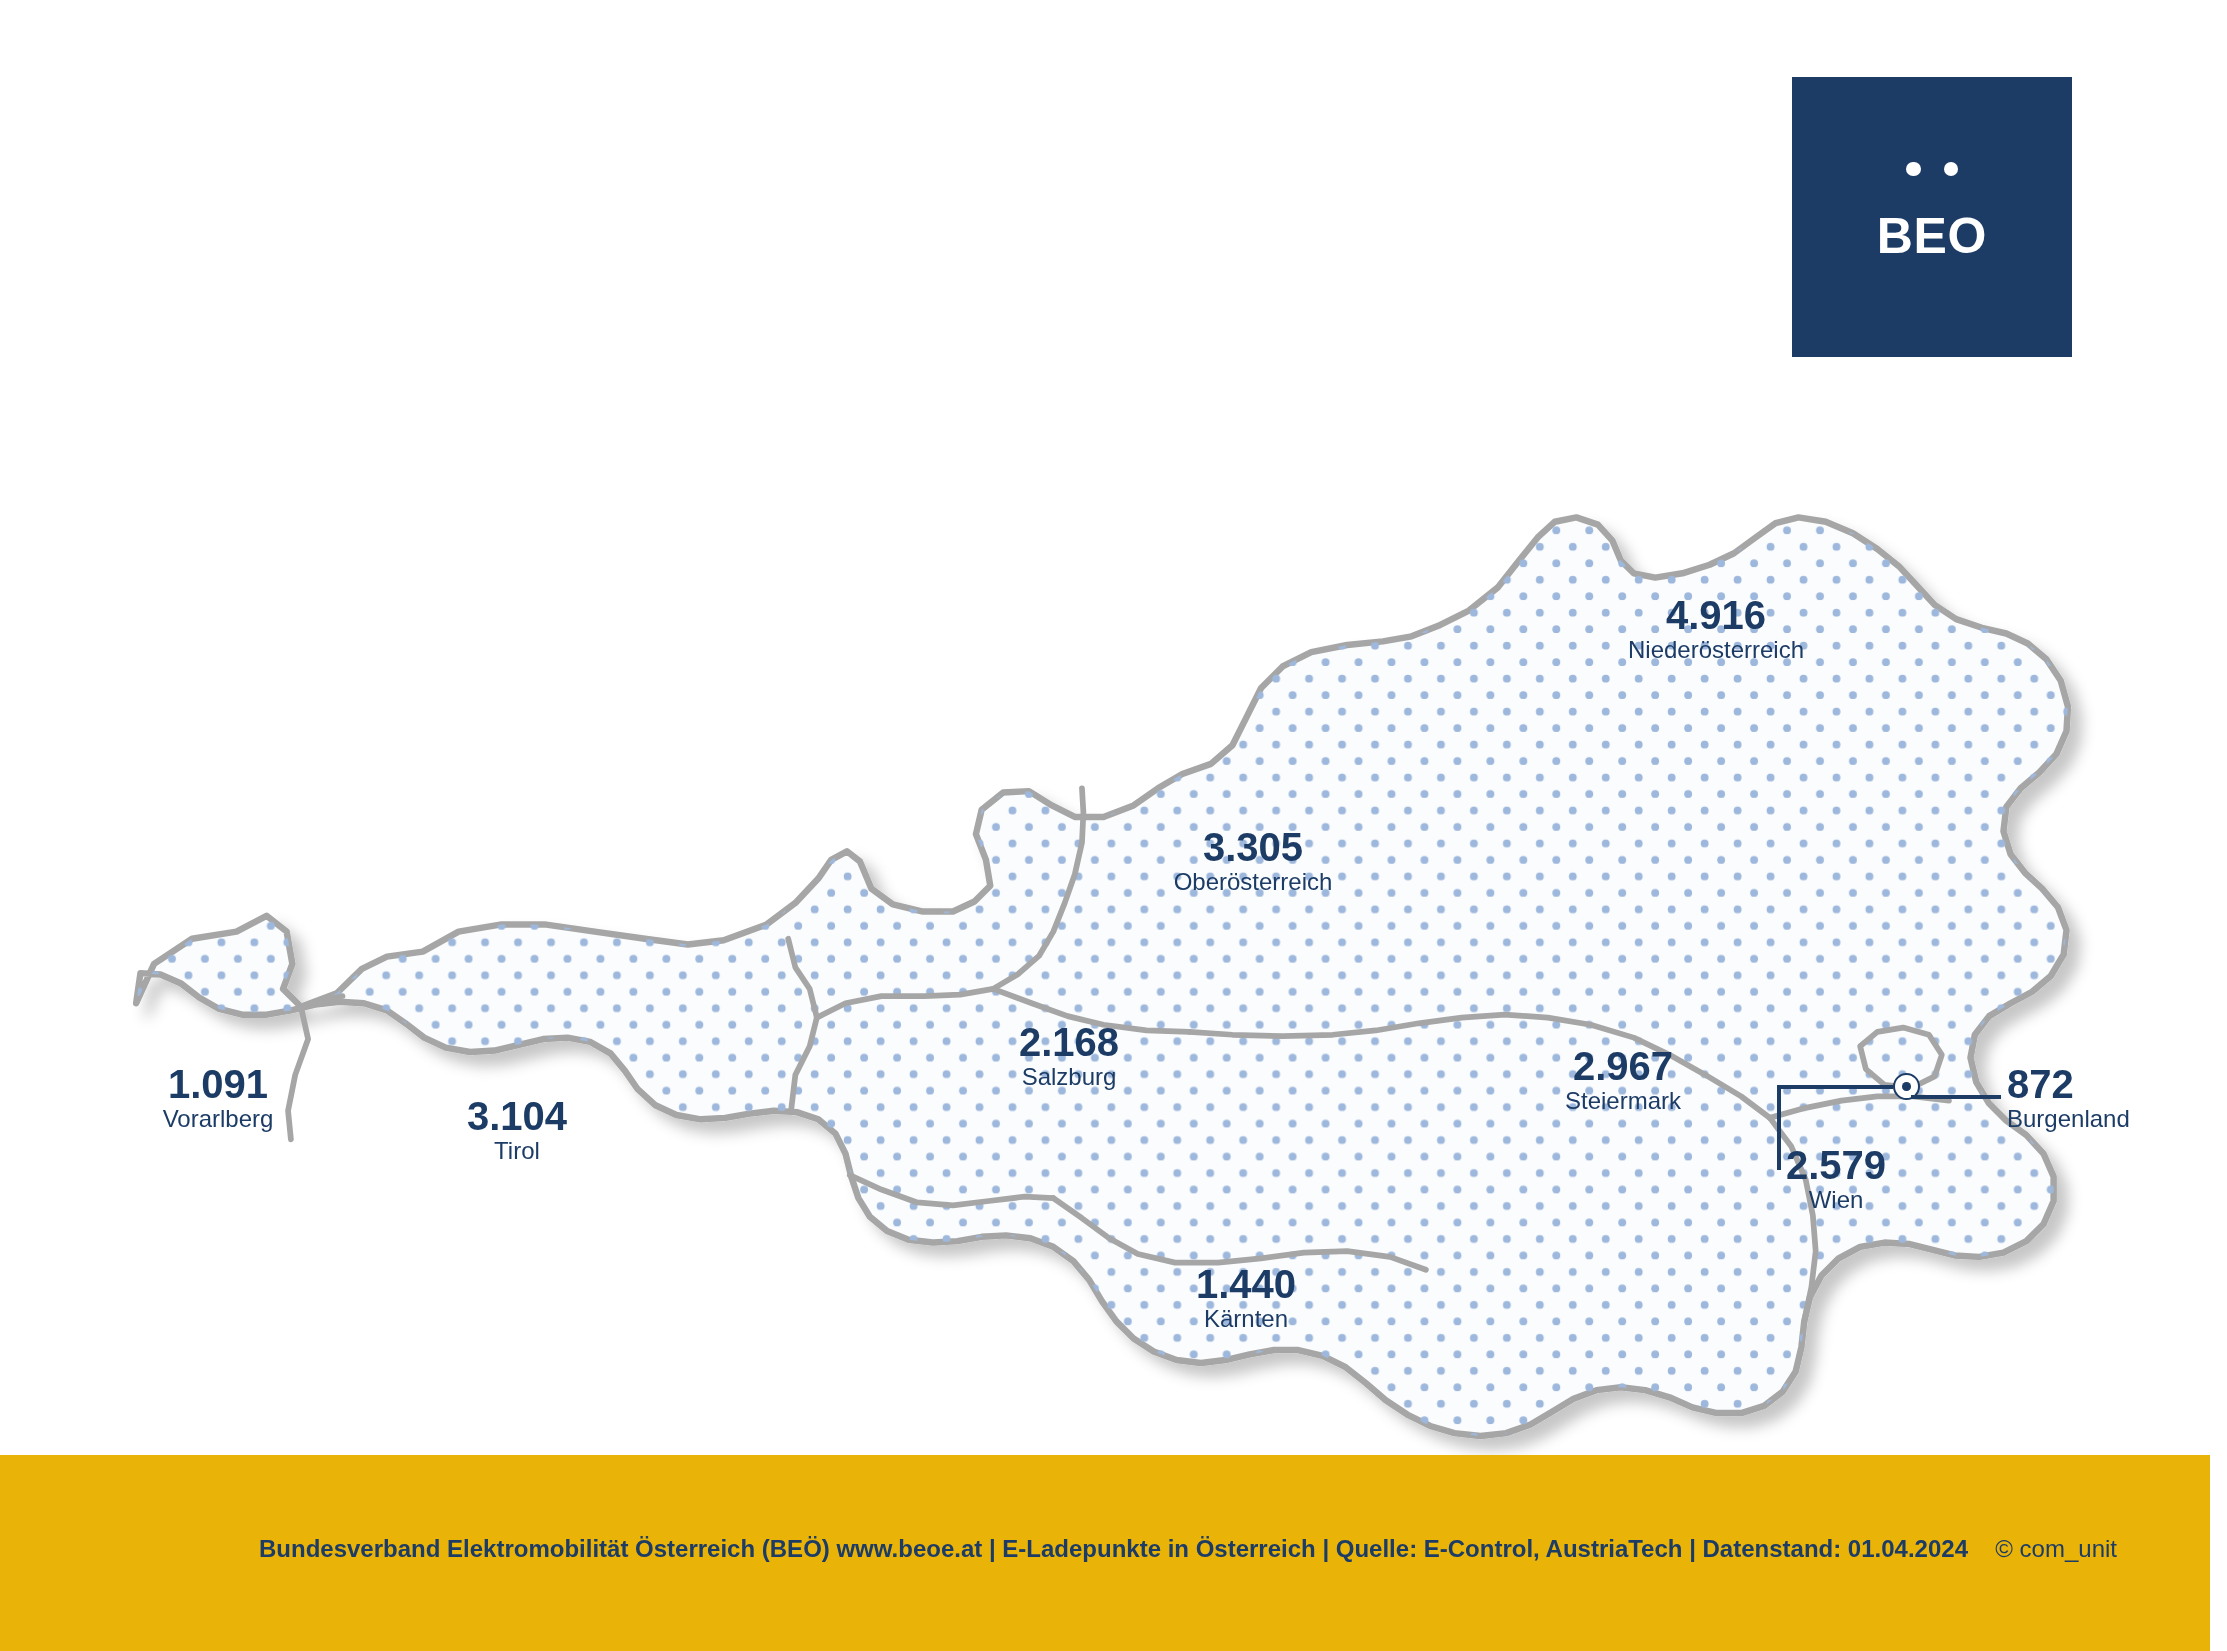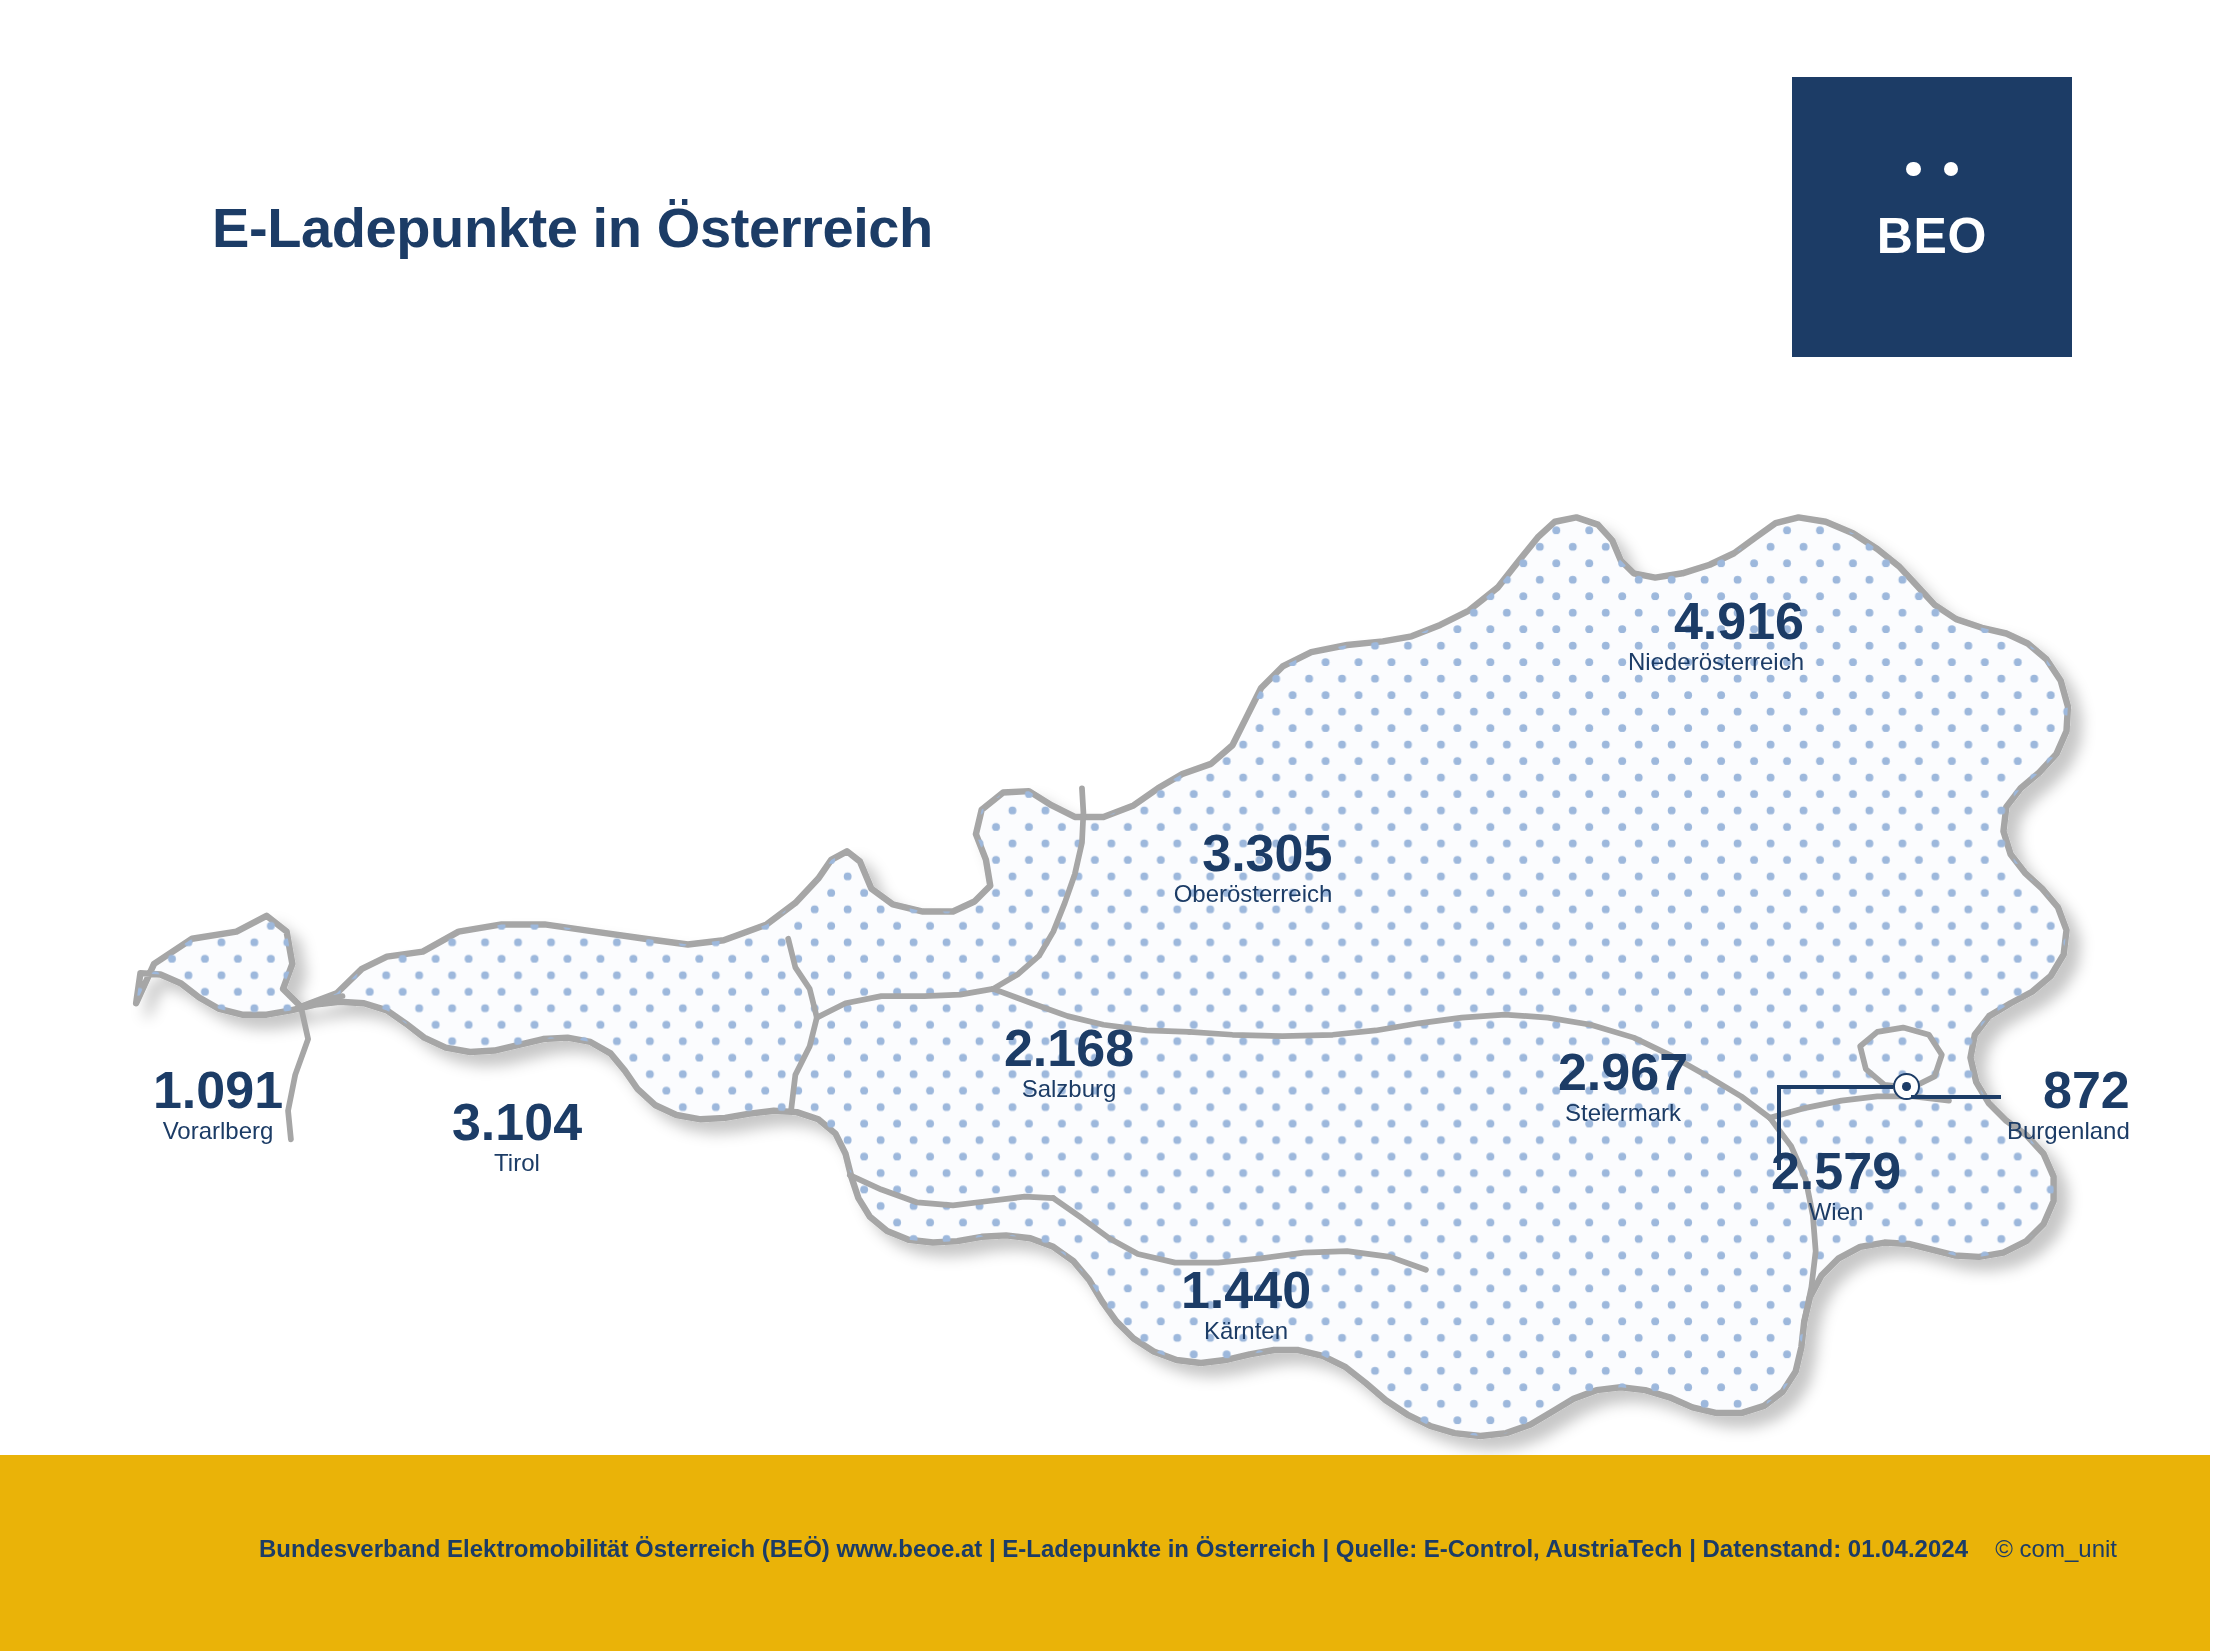--- a/index.html
+++ b/index.html
@@ -93,24 +93,23 @@
 
   
   .region-label {
     position: absolute;
     text-align: center;
     color: #1c3c66;
     white-space: nowrap;
     transform: translateX(-50%);
   }
   .region-value {
-    font-size: 52px;
+    font-size: 40px;
     font-weight: bold;
     line-height: 1.02;
-    text-align: right;
   }
   .region-name {
     font-size: 24px;
     font-weight: normal;
     line-height: 1.1;
     margin-top: 1.4px;
   }
   .region-label.right-align {
     transform: none;
     text-align: left;
@@ -167,21 +166,20 @@
     top: 80px;
     font-size: 24px;
     font-weight: normal;
     color: #1c3c66;
   }
 </style>
 </head>
 <body>
 
 <div id="header">
-  <div id="title">E-Ladepunkte in Österreich</div>
 
   <div id="logo">
     <div id="logo-dots">
       <span class="logo-dot"></span><span class="logo-dot"></span>
     </div>
     <div id="logo-text">BEO</div>
   </div>
 </div>
 
 <div id="map-wrap">

